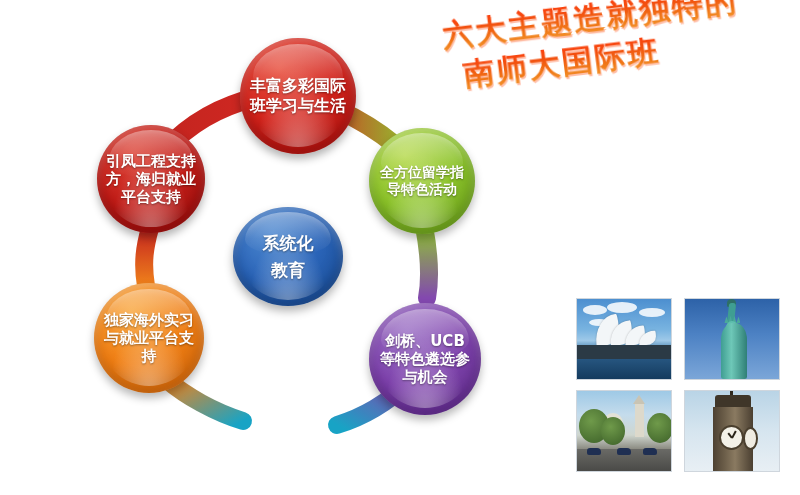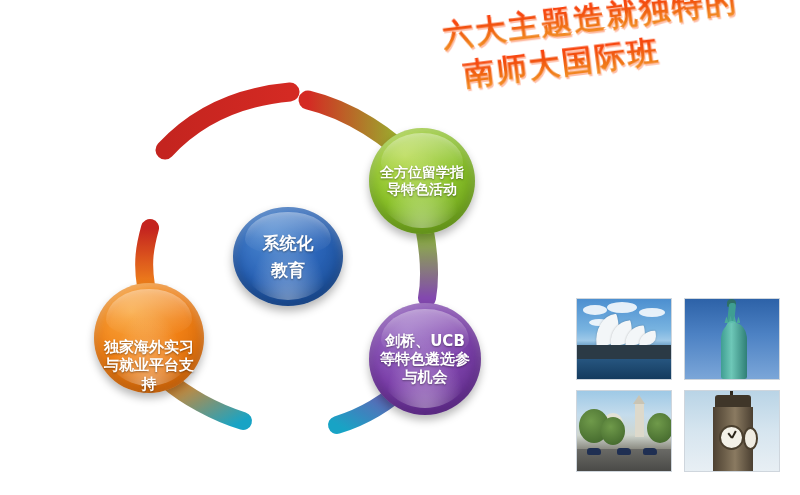--- a/index.html
+++ b/index.html
@@ -118,21 +118,20 @@
     left: 369px; top: 128px; width: 106px; height: 106px;
     background: radial-gradient(circle at 34% 26%, #b7da50 0%, #8cc32a 48%, #62951a 100%);
     box-shadow: 0 5px 9px rgba(0,0,0,0.28), inset 0 -7px 14px rgba(70,110,10,0.50), inset 0 4px 9px rgba(255,255,255,0.35);
   }
   #node-upper-right .label { font-size: 14px; }
 
   #node-lower-left {
     left: 94px; top: 283px; width: 110px; height: 110px;
     background: radial-gradient(circle at 34% 26%, #f9a63d 0%, #f07f14 48%, #c45c07 100%);
     box-shadow: 0 5px 9px rgba(0,0,0,0.28), inset 0 -7px 14px rgba(150,70,0,0.45), inset 0 4px 9px rgba(255,255,255,0.35);
-    align-items: flex-end;
   }
   #node-lower-left .label { font-size: 15px; }
 
   #node-lower-right {
     left: 369px; top: 303px; width: 112px; height: 112px;
     background: radial-gradient(circle at 34% 26%, #9a6ec4 0%, #7f43ad 48%, #5b2b84 100%);
     box-shadow: 0 5px 9px rgba(0,0,0,0.28), inset 0 -7px 14px rgba(60,15,95,0.50), inset 0 4px 9px rgba(255,255,255,0.30);
   }
   #node-lower-right .label { font-size: 15px; }
 
@@ -318,34 +317,40 @@
 
       <path d="M146,286 C142,262 145,246 150,228" stroke="url(#g-orange-crimson)" stroke-width="18"></path>
     </g>
   </svg>
 
   <div class="title-block">
     <div class="title-line l1">六大主题造就独特的</div>
     <div class="title-line l2">南师大国际班</div>
   </div>
 
+  <div class="node" id="node-top">
+    <span class="label">丰富多彩国际班学习与生活</span>
+  </div>
 
   <div class="node" id="node-upper-right">
     <span class="label">全方位留学指导特色活动</span>
   </div>
 
   <div class="node" id="node-lower-right">
     <span class="label">剑桥、UCB等特色遴选参与机会</span>
   </div>
 
 
   <div class="node" id="node-lower-left">
     <span class="label">独家海外实习与就业平台支持</span>
   </div>
 
+  <div class="node" id="node-upper-left">
+    <span class="label">引凤工程支持方，海归就业平台支持</span>
+  </div>
 
   <div class="node" id="node-center">
     <span class="label">
       <span>系统化</span><br>
       <span>教育</span>
     </span>
   </div>
 
   <div class="photo-grid">
 

